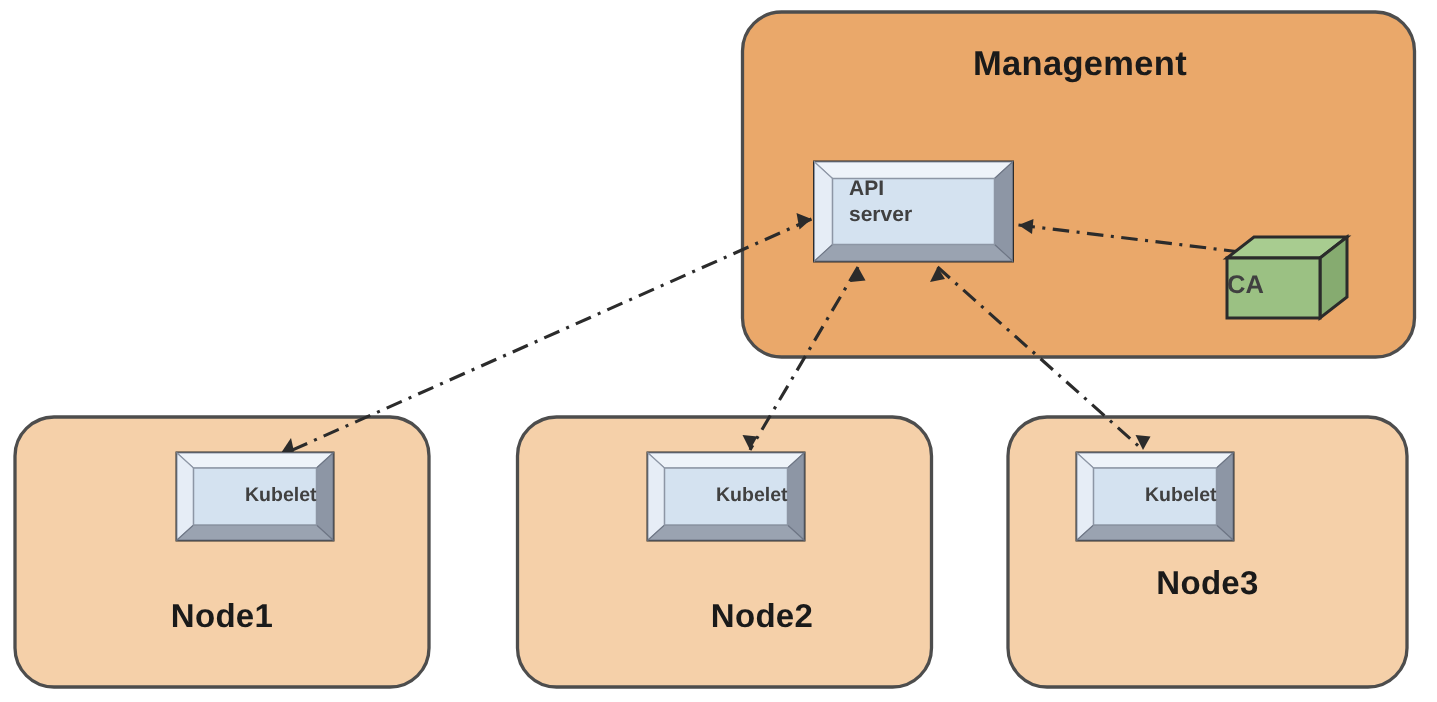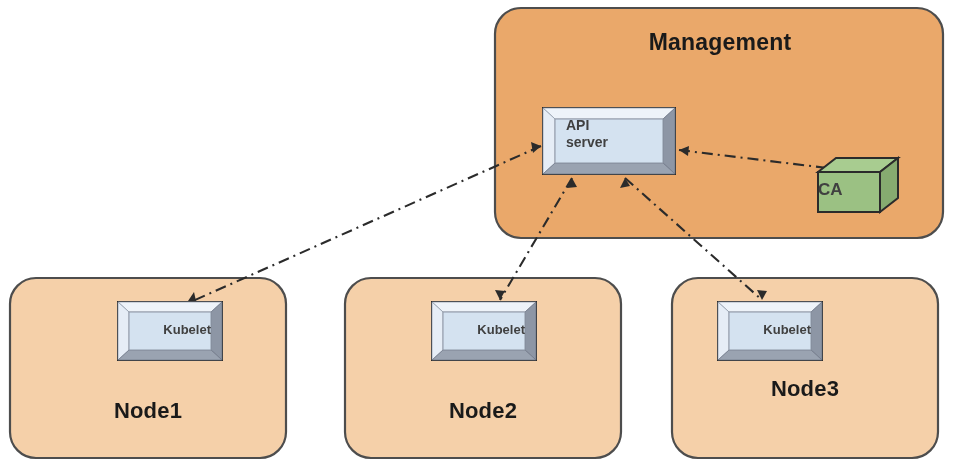--- a/index.html
+++ b/index.html
@@ -160,20 +160,20 @@
   <div class="box-text kubelet-text" style="left:443px; top:322px; width:82px;">
     <span>Kubelet</span>
   </div>
   <div class="box-text kubelet-text" style="left:729px; top:322px; width:82px;">
     <span>Kubelet</span>
   </div>
 
   <div class="zone-label node-label" style="left:10px; top:398px; width:276px;">
     <span>Node1</span>
   </div>
-  <div class="zone-label node-label" style="left:331px; top:398px; width:304px;">
+  <div class="zone-label node-label" style="left:356px; top:398px; width:304px;">
     <span>Node2</span>
   </div>
   <div class="zone-label node-label" style="left:672px; top:376px; width:266px;">
     <span>Node3</span>
   </div>
 
 </div>
 
 </body></html>

